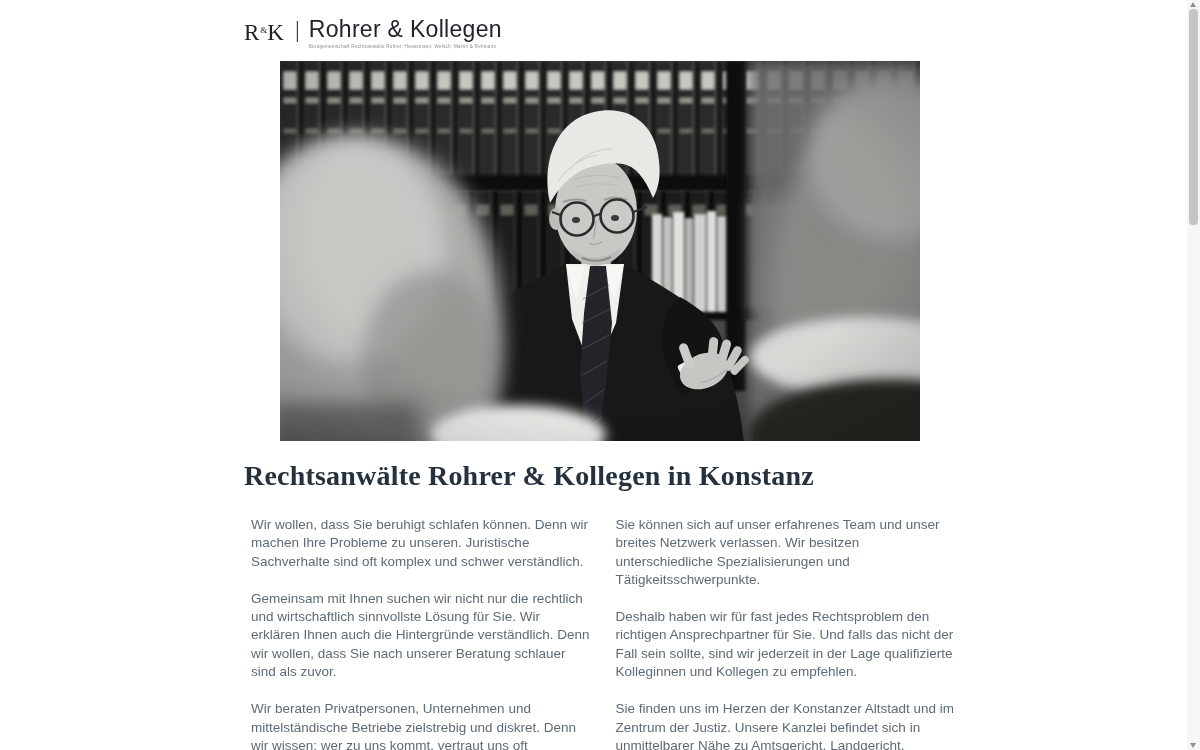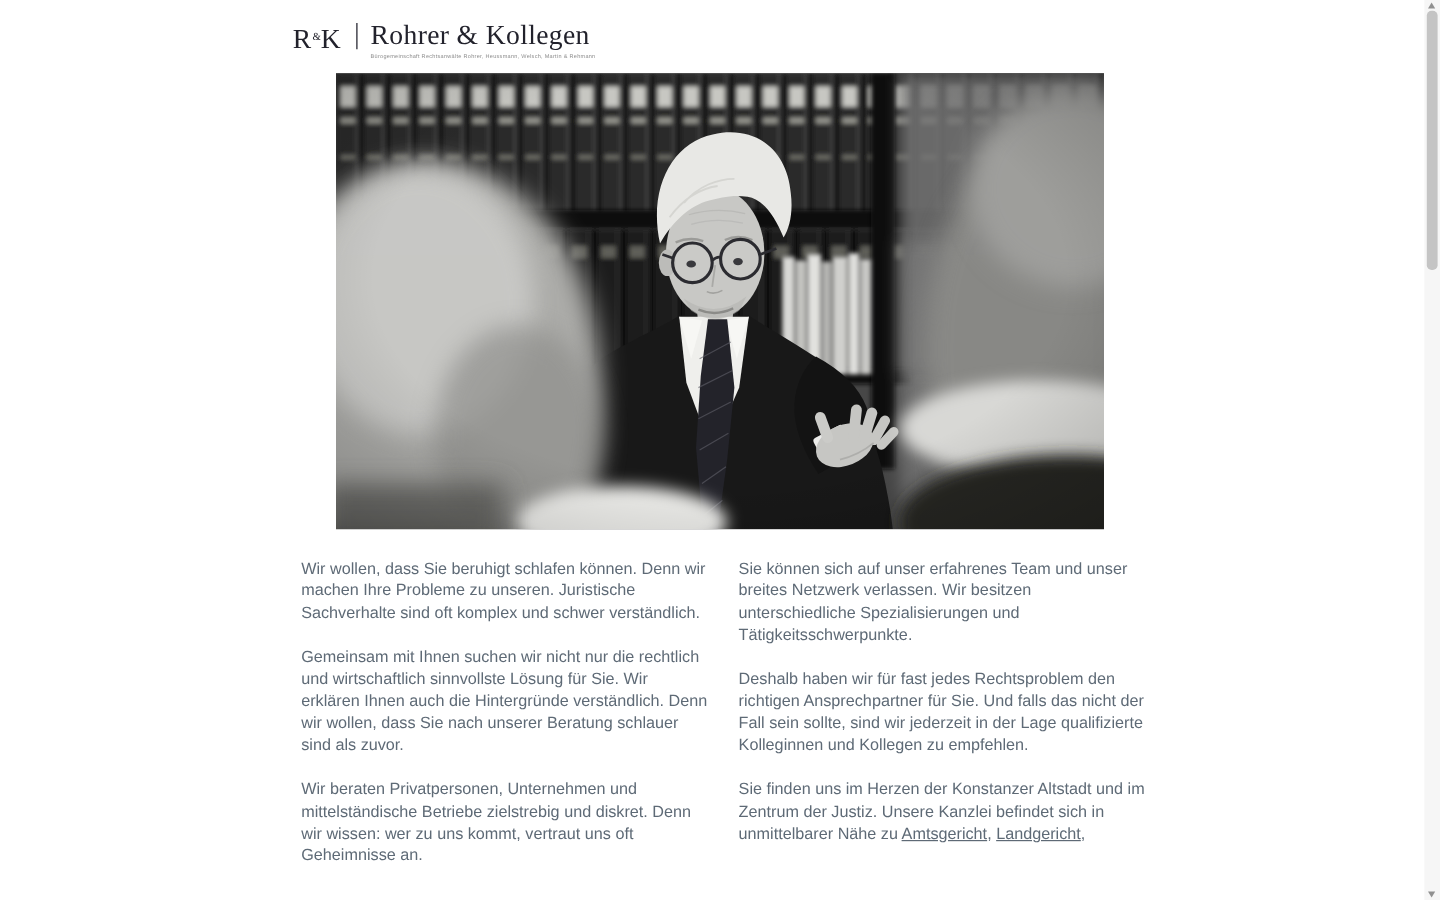--- a/index.html
+++ b/index.html
@@ -7,21 +7,21 @@
   body { font-family: "Liberation Sans", sans-serif; color: #5e6a76; position: relative; }
 
   
   header { width: 1200px; padding-top: 8px; background: #fff; padding-left: 20px; }
   .header-inner { width: 732px; margin: 0 auto; display: flex; justify-content: space-between; align-items: center; height: 50px; }
   .logo { display: flex; align-items: flex-start; color: #22222c; cursor: pointer; text-decoration: none; }
   .logo-mark { font-family: "Liberation Serif", serif; font-size: 23px; letter-spacing: 1px; line-height: 1.1; padding-top: 3px; }
   .logo-amp { font-size: 9px; vertical-align: 7px; letter-spacing: 0; }
   .logo-sep { font-family: "Liberation Serif", serif; font-size: 24px; font-weight: 300; color: #3c3c46; margin: 0 9px 0 10px; line-height: 1.05; }
   .logo-text-col { display: flex; flex-direction: column; }
-  .logo-name { font-family: Liberation Serif, serif; font-size: 23px; line-height: 1.1; letter-spacing: 0.3px; }
+  .logo-name { font-family: Liberation Sans, sans-serif; font-size: 23px; line-height: 1.1; letter-spacing: 0.3px; }
   .logo-tagline { font-size: 4.6px; color: #8d8d8d; letter-spacing: 0.25px; margin-top: 2.5px; white-space: nowrap; }
 
   nav { display: flex; align-items: center; gap: 26px; }
   .nav-item { font-size: 13px; color: #3d3d3d; text-decoration: none; display: flex; align-items: center; gap: 5px; cursor: pointer; }
   .chev { display: inline-block; }
 
   
   .hero { width: 640px; height: 380px; margin: 3px auto 0; overflow: hidden; background: #4a4a4a; }
   .hero svg { display: block; }
 
@@ -189,20 +189,21 @@
       <ellipse cx="586" cy="296" rx="116" ry="40" fill="#d8d8d5" filter="url(#blurM)"></ellipse>
       <ellipse cx="610" cy="374" rx="142" ry="56" fill="#262624" filter="url(#blurM)"></ellipse>
     </g>
 
     <rect width="640" height="380" fill="url(#vig)"></rect>
   </svg>
 </figure>
 
 <main>
   <div class="main-inner">
+    <h1>Rechtsanwälte Rohrer &amp; Kollegen in Konstanz</h1>
     <div class="columns">
       <div class="col col-left">
         <p>Wir wollen, dass Sie beruhigt schlafen können. Denn wir machen Ihre Probleme zu unseren. Juristische Sachverhalte sind oft komplex und schwer verständlich.</p>
         <p>Gemeinsam mit Ihnen suchen wir nicht nur die rechtlich und wirtschaftlich sinnvollste Lösung für Sie. Wir erklären Ihnen auch die Hintergründe verständlich. Denn wir wollen, dass Sie nach unserer Beratung schlauer sind als zuvor.</p>
         <p>Wir beraten Privatpersonen, Unternehmen und mittelständische Betriebe zielstrebig und diskret. Denn wir wissen: wer zu uns kommt, vertraut uns oft Geheimnisse an.</p>
       </div>
       <div class="col col-right">
         <p>Sie können sich auf unser erfahrenes Team und unser breites Netzwerk verlassen. Wir besitzen unterschiedliche Spezialisierungen und Tätigkeitsschwerpunkte.</p>
         <p>Deshalb haben wir für fast jedes Rechtsproblem den richtigen Ansprechpartner für Sie. Und falls das nicht der Fall sein sollte, sind wir jederzeit in der Lage qualifizierte Kolleginnen und Kollegen zu empfehlen.</p>
         <p><span>Sie finden uns im Herzen der Konstanzer Altstadt und im Zentrum der Justiz. Unsere Kanzlei befindet sich in unmittelbarer Nähe zu </span><a>Amtsgericht</a><span>, </span><a>Landgericht</a><span>, </span></p>

